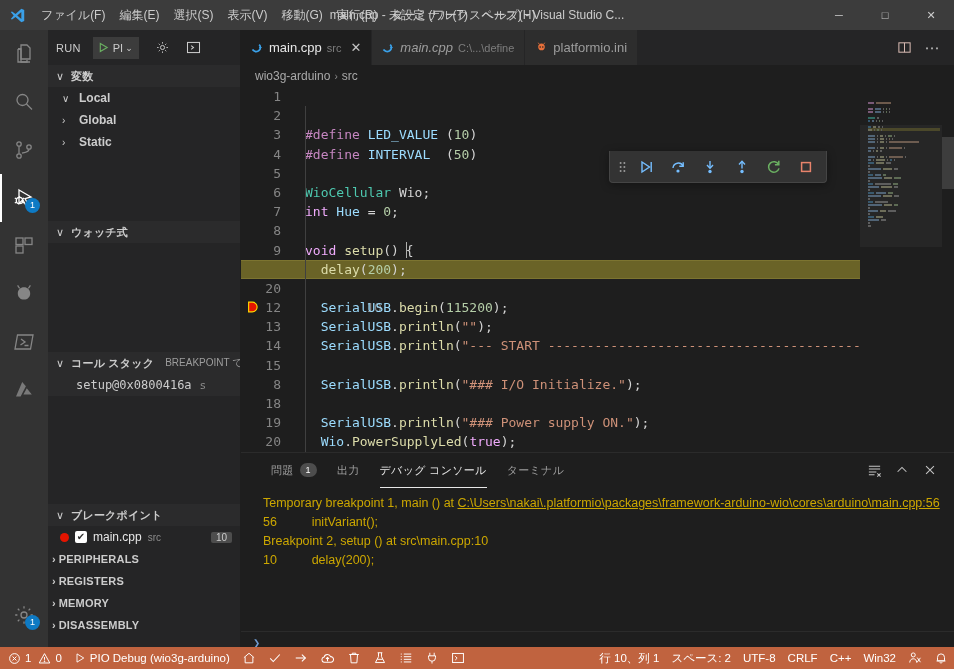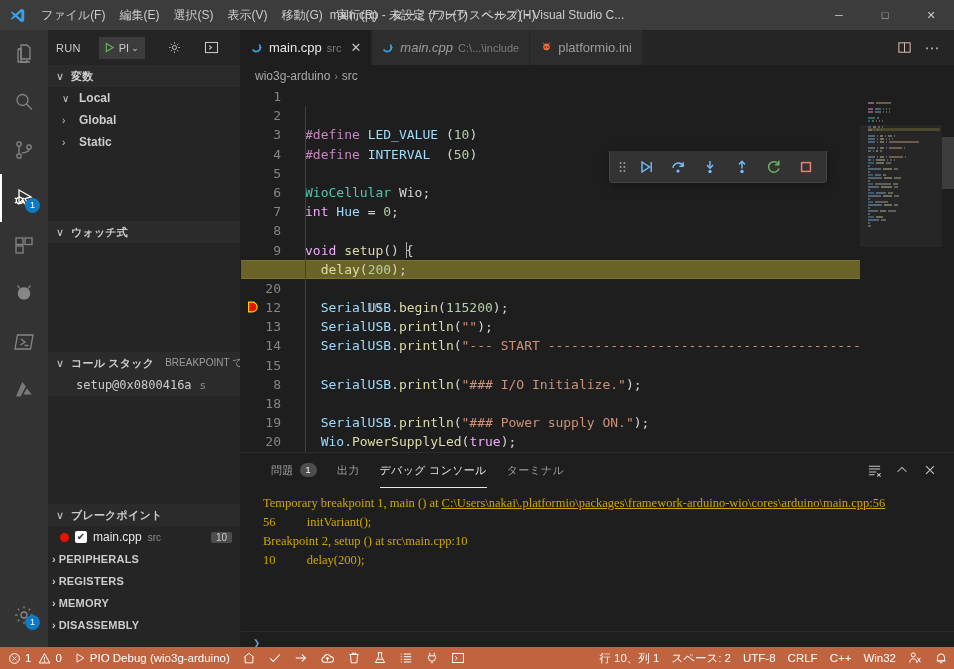--- a/index.html
+++ b/index.html
@@ -77,21 +77,21 @@
   
   .sidebar {
     width: 193px; min-width: 193px;
     background: #252526;
     display: flex; flex-direction: column;
     color: #cccccc;
     border-right: 1px solid #1e1e1e;
   }
   .run-header {
     height: 35px; min-height: 35px; display: flex; align-items: center;
-    padding-left: 8px; gap: 14px;
+    padding-left: 8px; gap: 8px;
   }
   .run-label { font-size: 11px; color: #cccccc; letter-spacing: .3px; }
   .run-select {
     display: flex; align-items: center; height: 22px;
     border: 1px solid #3c3c3c; background: #3c3c3c;
     margin-left: 4px;
   }
   .run-play { color: #6bb162; padding: 0 4px; font-size: 12px; display:flex; align-items:center;}
   .run-text {
     font-size: 11px; color: #cccccc; max-width: 24px; overflow: hidden;
@@ -285,21 +285,21 @@
   }
   .p-count {
     background: #4d4d4d; color: #ffffff; border-radius: 9px;
     font-size: 9px; padding: 1px 6px; line-height: 12px;
   }
   .panel-actions { margin-left: auto; display: flex; align-items: center; padding-right: 10px; }
   .p-act { width: 28px; height: 35px; display:flex; align-items:center; justify-content:center; color: #c5c5c5; }
 
   .console-body {
     flex: 1; overflow: hidden; padding: 6px 0 0 22px;
-    font-family: Liberation Serif, serif;
+    font-family: Liberation Sans, sans-serif;
     font-size: 12.5px; line-height: 19px;
     color: #cca700;
   }
   .cons-line { white-space: pre-wrap; word-break: break-all; }
   .cons-link { color: #cca700; text-decoration: underline; }
   .cons-input-row {
     height: 24px; display: flex; align-items: center;
     padding-left: 12px; border-top: 1px solid #2b2b2b;
     color: #cccccc; font-family: "DejaVu Sans Mono", monospace; font-size: 12px;
   }
@@ -550,21 +550,21 @@
             <span class="tclose">✕</span>
           </div>
           <div class="tab italic">
             <span class="ticon">
               <svg width="13" height="13" viewBox="0 0 16 16">
                   <circle cx="6.5" cy="8" r="5" fill="none" stroke="#3aa0e8" stroke-width="2.2" stroke-dasharray="17 30" transform="rotate(-45 6.5 8)"></circle>
                   <path d="M11.5 6.5 v3 M10 8 h3" stroke="#3aa0e8" stroke-width="1.4"></path>
                 </svg>
             </span>
             <span class="tname">main.cpp</span>
-            <span class="tdesc">C:\...\include</span>
+            <span class="tdesc">C:\...\define</span>
           </div>
           <div class="tab">
             <span class="ticon">
               <svg width="13" height="13" viewBox="0 0 16 16" fill="#e8703a">
                 <path d="M8 3.2 c-2.4 0 -4.1 1.8 -4.1 4.1 c0 2.3 1.7 4.2 4.1 4.2 s4.1 -1.9 4.1 -4.2 c0 -2.3 -1.7 -4.1 -4.1 -4.1 z"></path>
                 <circle cx="6.4" cy="7.3" r="0.95" fill="#1e1e1e"></circle>
                   <circle cx="9.6" cy="7.3" r="0.95" fill="#1e1e1e"></circle>
                 <path d="M5.2 3.9 L4 2.1 M10.8 3.9 L12 2.1" stroke="#e8703a" stroke-width="1"></path>
               </svg>
             </span>

